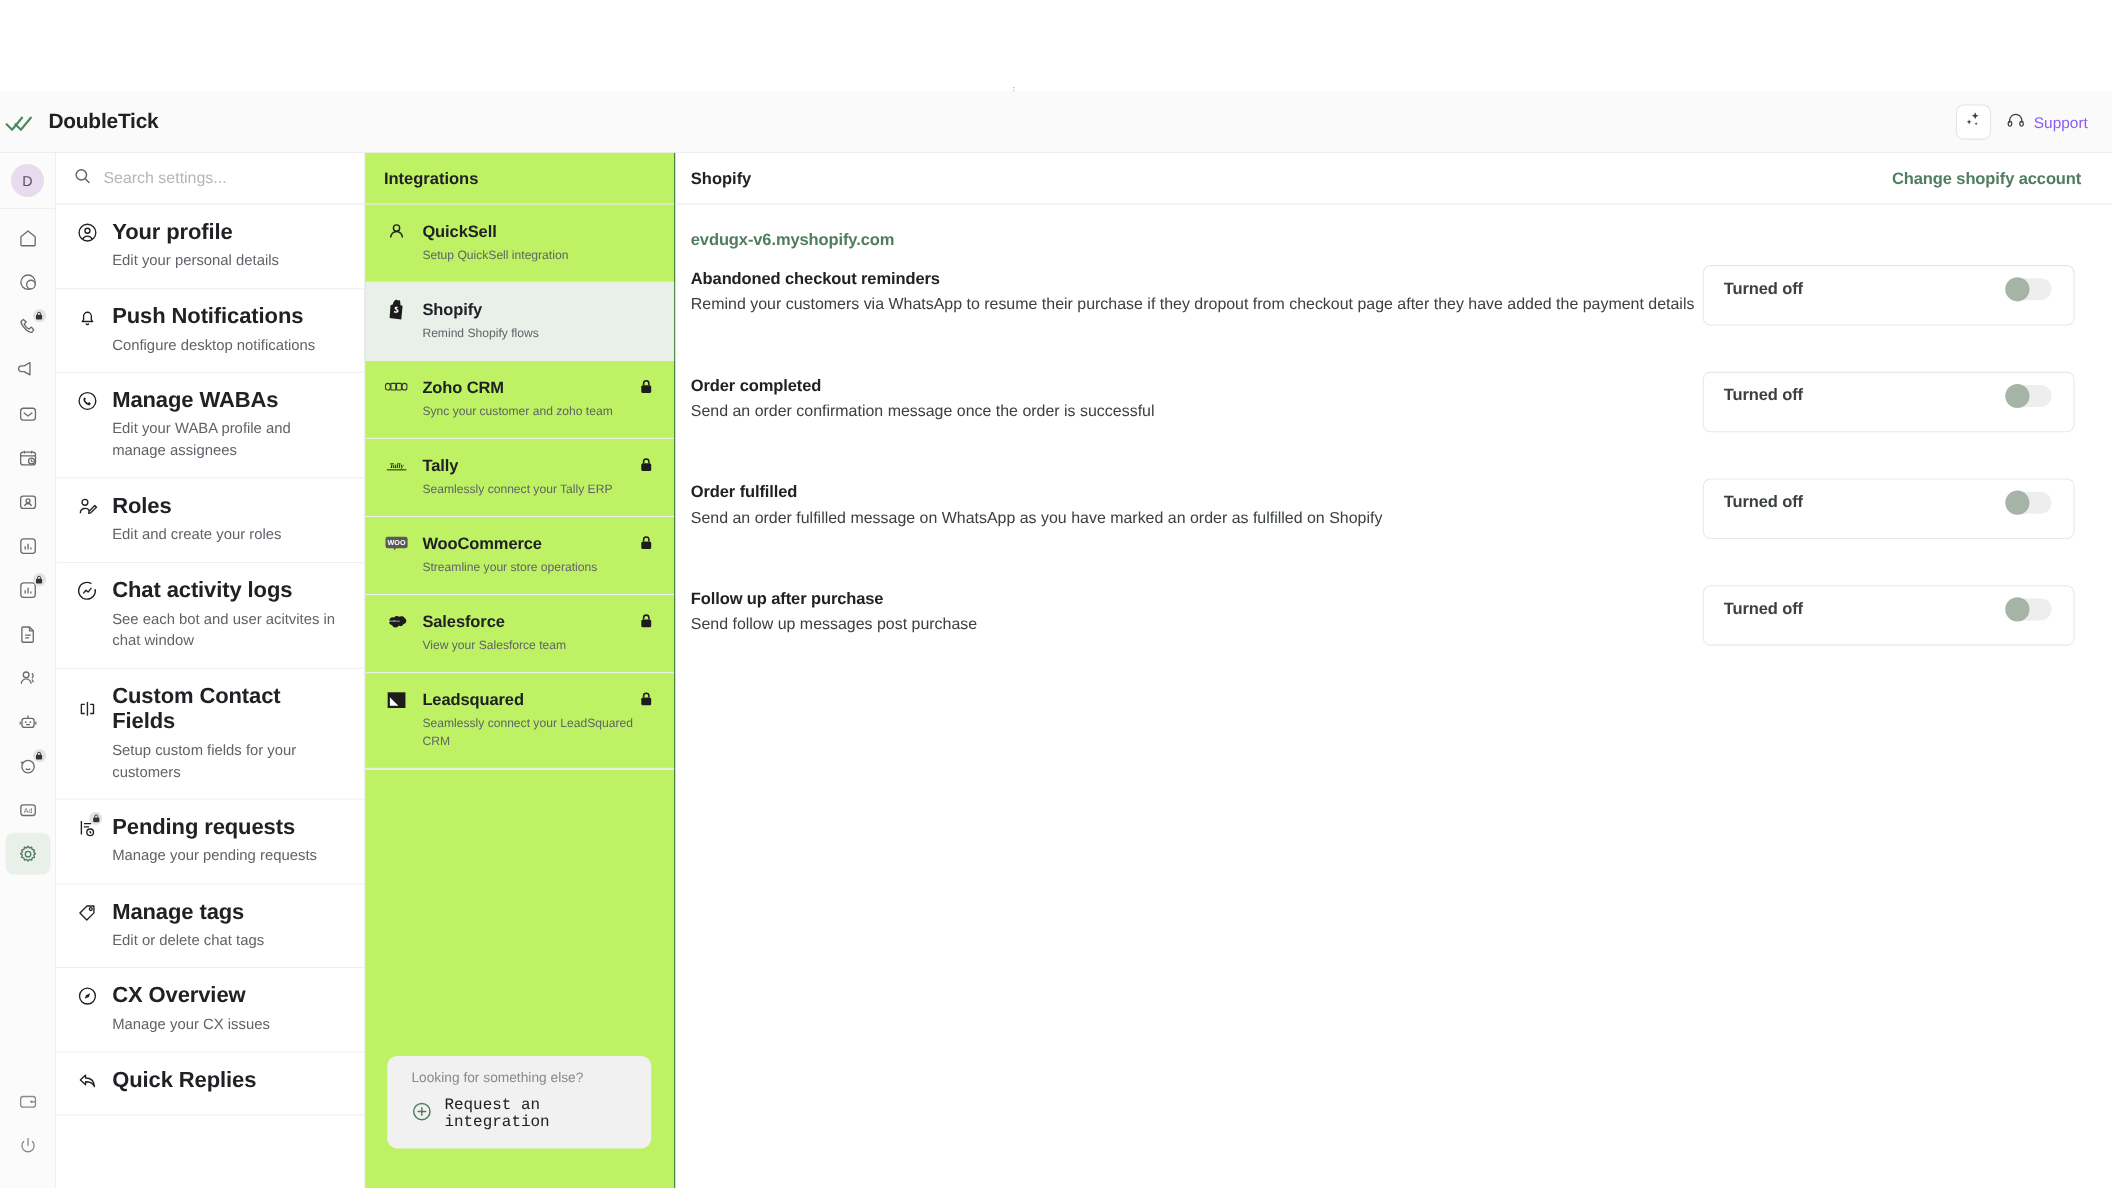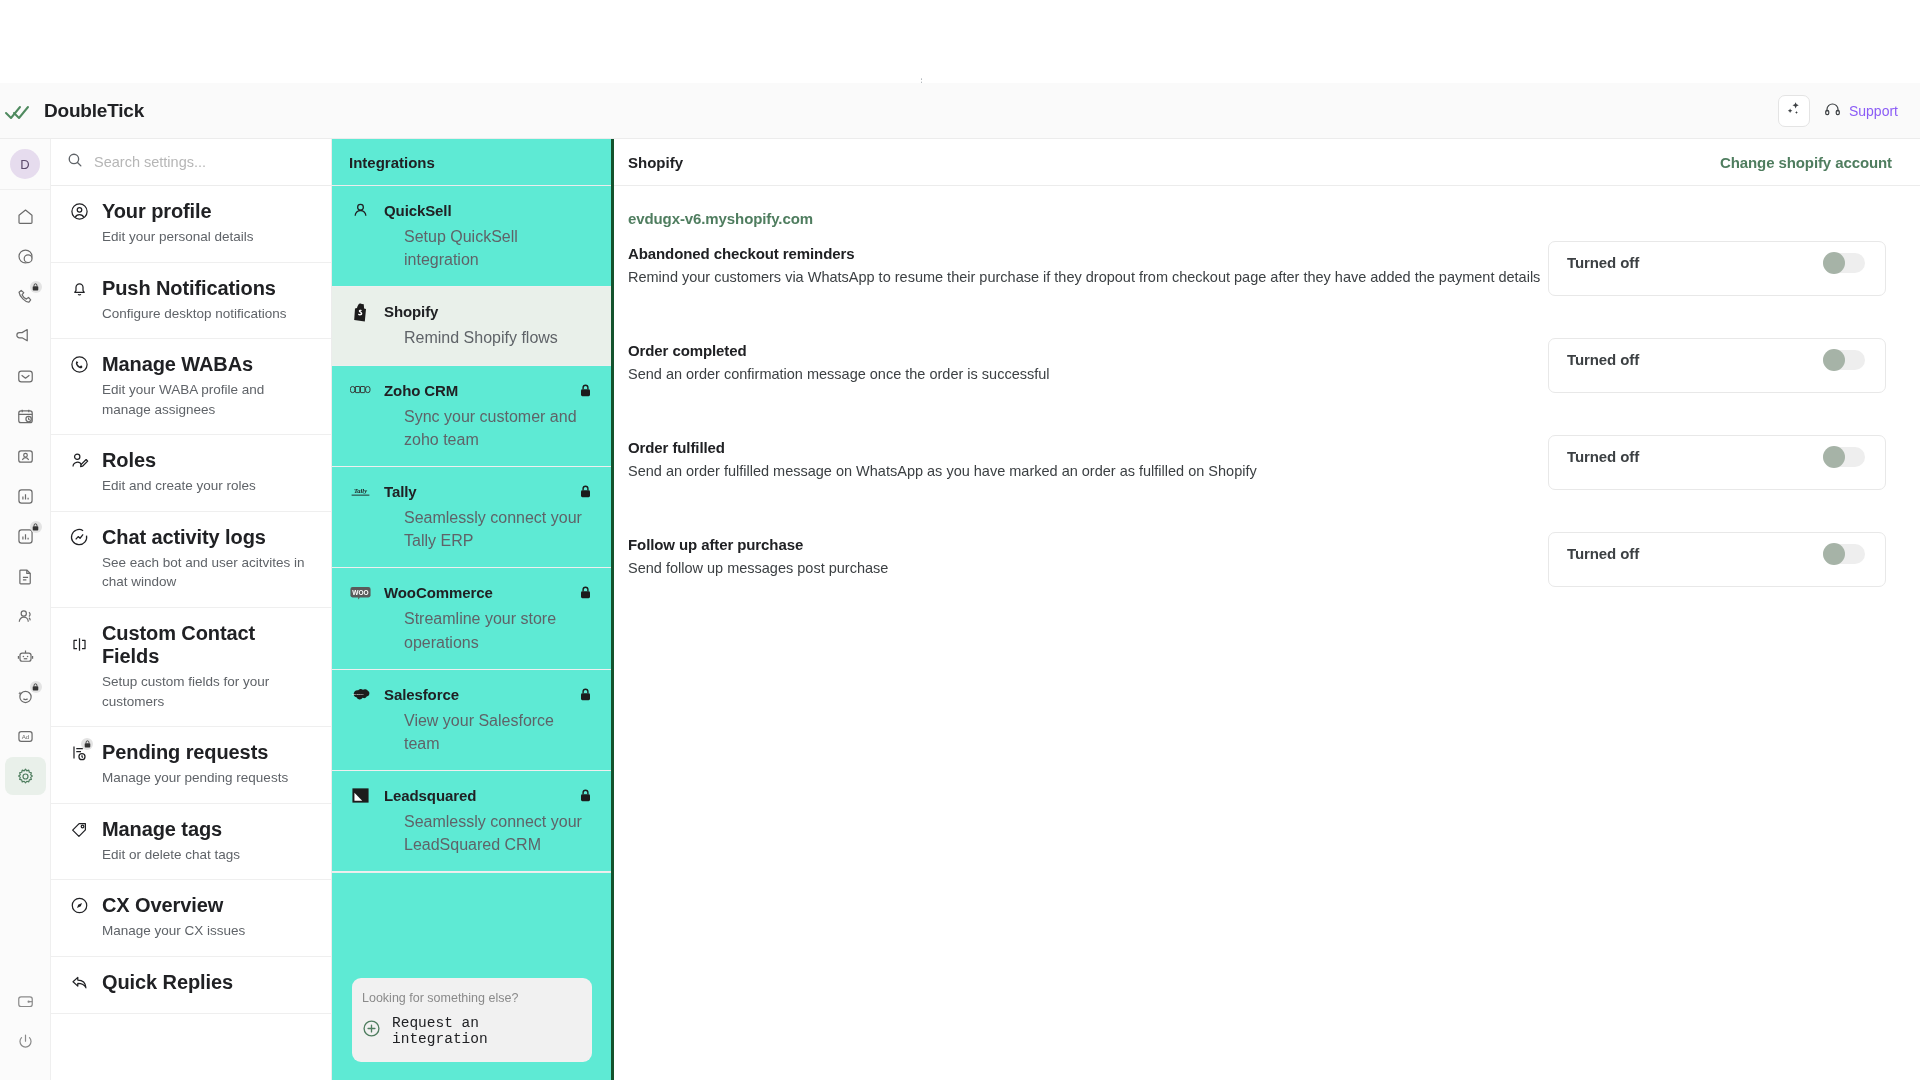--- a/index.html
+++ b/index.html
@@ -94,40 +94,40 @@
     font-size:13.5px; color:#5f6368; margin-top:4px; margin-left:32px;
     line-height:1.45; max-width:215px;
   }
   .minilock {
     position:absolute; right:-4px; top:-5px; width:12px; height:12px; border-radius:50%;
     background:#e3e3e3; display:flex; align-items:center; justify-content:center;
   }
   
   .integ-col {
     position:absolute; left:332px; top:139px; width:282px; height:941px;
-    background:#5eead4; border-right:3px solid #14532d; overflow:hidden;
+    background:#bef264; border-right:1px solid #14532d; overflow:hidden;
   }
   .integ-head {
     height:47px; display:flex; align-items:center; padding:0 17px;
     border-bottom:1px solid #ececec; font-size:15px; font-weight:600; color:#202124;
   }
   .integ-list { border-bottom:1px solid #ececec; }
   .integ-item {
     padding:14px 18px 15px 18px; border-bottom:1px solid #efefef; cursor:pointer;
     position:relative;
   }
   .integ-item.active { background:#e9f0ea; }
   .integ-item-head { display:flex; align-items:center; gap:13px; }
   .integ-icon { width:21px; height:21px; flex:0 0 21px; display:flex; align-items:center; justify-content:center; }
   .integ-title { font-size:15px; font-weight:700; color:#202124; letter-spacing:-0.1px; }
-  .integ-sub { font-size:16px; color:#5f6368; margin-top:4px; margin-left:54px; line-height:1.45; max-width:195px; }
+  .integ-sub { font-size:11px; color:#5f6368; margin-top:4px; margin-left:34px; line-height:1.45; max-width:195px; }
   .integ-lock { position:absolute; right:20px; top:17px; }
   .request-box {
-    position:absolute; left:20px; bottom:18px; width:240px;
-    background:#f1f1f1; border-radius:9px; padding:13px 14px 15px 10px;
+    position:absolute; left:20px; bottom:36px; width:240px;
+    background:#f1f1f1; border-radius:9px; padding:13px 14px 15px 22px;
   }
   .request-label { font-size:12.5px; color:#8a8a8a; margin-bottom:10px; }
   .request-row { display:flex; align-items:center; gap:11px; cursor:pointer;font-family:Liberation Mono, monospace; }
   .request-text { font-size:14.5px; color:#202124; font-weight:400; }
   
   .main {
     position:absolute; left:614px; top:139px; width:1306px; height:941px; background:#ffffff;
   }
   .main-head {
     height:47px; display:flex; align-items:center; padding:0 28px 0 14px;

